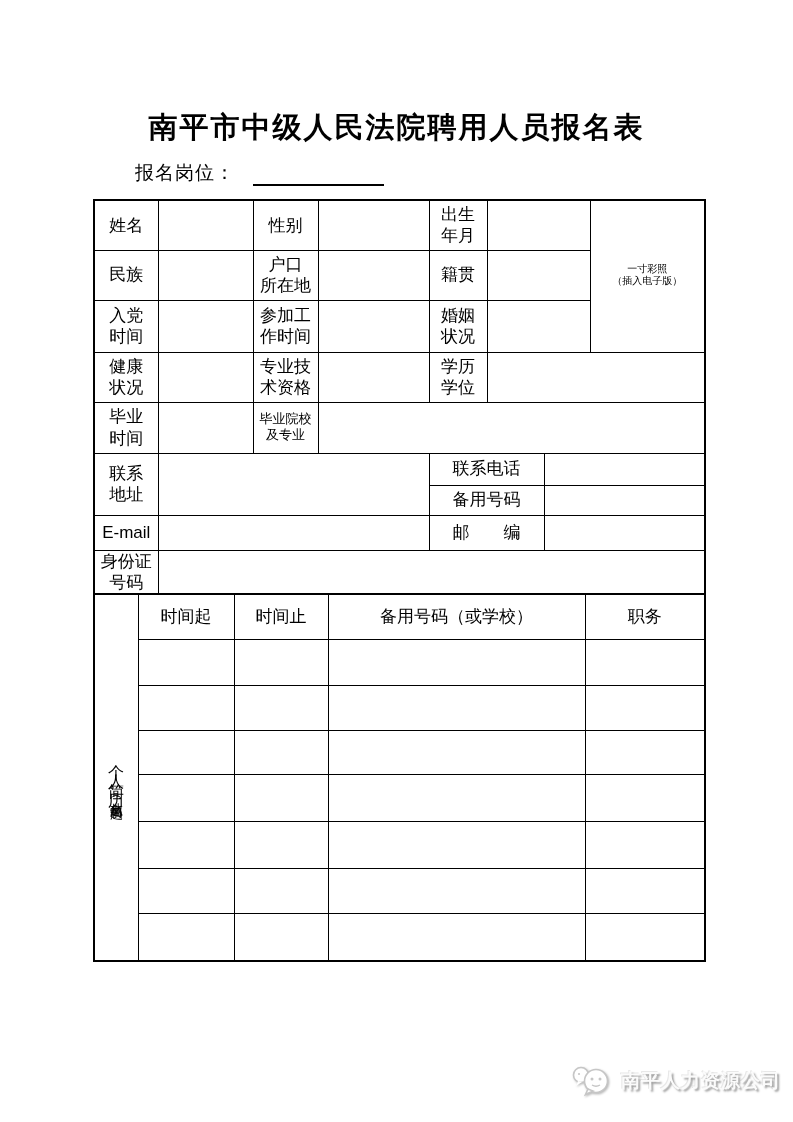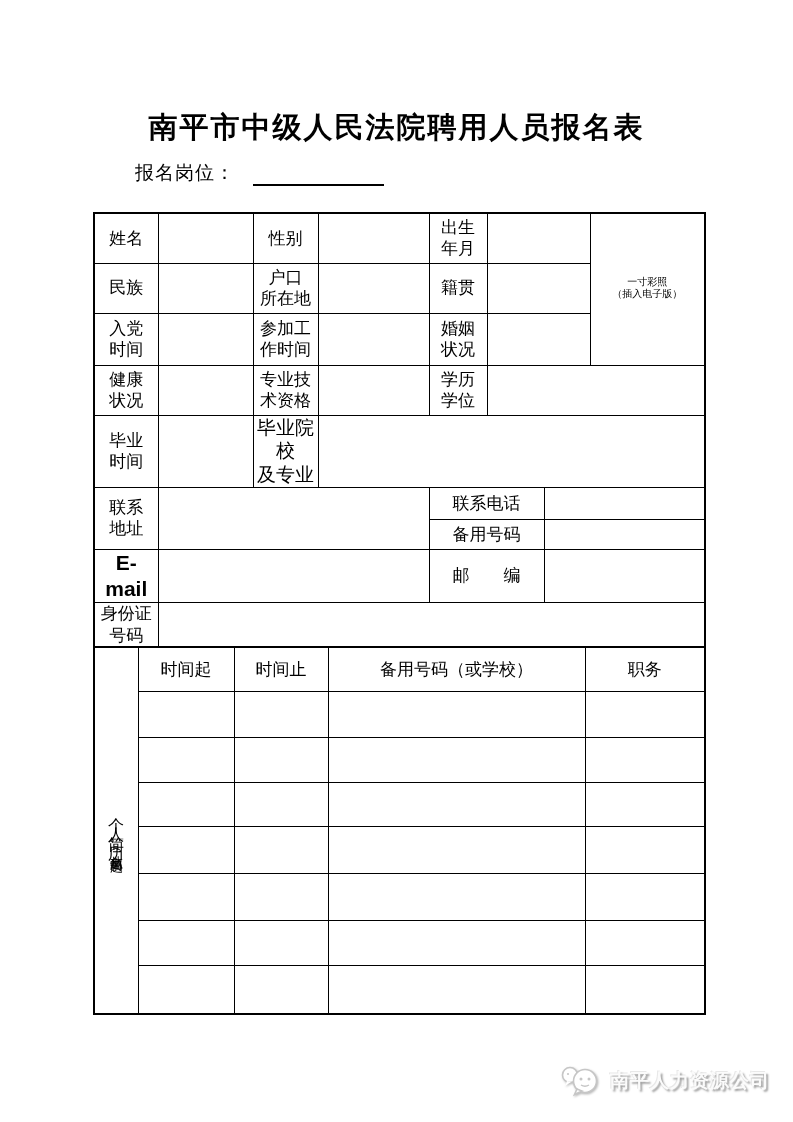--- a/index.html
+++ b/index.html
@@ -12,41 +12,41 @@
     font-family:"DejaVu Sans","Liberation Sans",sans-serif;
     font-size:29px;font-weight:700;letter-spacing:2px;
   }
   .position-line{
     position:absolute;left:135px;top:160px;font-size:19px;letter-spacing:1px;
   }
   .position-blank{
     display:inline-block;width:131px;height:20px;margin-left:18px;
     border-bottom:2px solid #000;vertical-align:bottom;
   }
-  .tables-wrap{position:absolute;left:93px;top:212px;width:612px;}
+  .tables-wrap{position:absolute;left:93px;top:199px;width:612px;}
   table.sheet{border-collapse:collapse;table-layout:fixed;width:612px;}
   table.sheet{border:2px solid #000;}
   table.sheet td,table.sheet th{
     border:1px solid #000;padding:0;text-align:center;vertical-align:middle;
     font-size:17px;font-weight:400;line-height:1.25;overflow:hidden;
   }
   .lbl{white-space:pre-line;display:inline-block;}
-  .small-lbl{font-size:19px;}
+  .small-lbl{font-size:13px;}
   .photo-lbl{font-size:10px;}
-  .email-lbl{font-family:"Liberation Sans","DejaVu Sans",sans-serif;font-size:21px;font-weight:bold;}
+  .email-lbl{font-family:"Liberation Sans","DejaVu Sans",sans-serif;font-size:17px;}
   .tbl-lower{margin-top:-2px;}
   .resume-head th{font-size:16px;}
   
   td.v-cell{text-align:center;vertical-align:middle;}
   .v-text{display:inline-block;writing-mode:vertical-lr;}
   .v-main{text-orientation:upright;font-size:16px;letter-spacing:10px;}
   .v-note{text-orientation:mixed;font-size:13px;letter-spacing:1px;}
   
   .footer-mark{
-    position:absolute;right:23px;top:1064px;display:flex;align-items:center;gap:10px;
+    position:absolute;right:12px;top:1064px;display:flex;align-items:center;gap:10px;
   }
   .footer-mark .mark-text{
     font-family:"DejaVu Sans","Liberation Sans",sans-serif;
     font-size:19px;font-weight:700;letter-spacing:1px;
     color:#fbfbfb;text-shadow:2px 2px 2px #9f9f9f, -1px -1px 0 #e8e8e8;
   }
   .mark-icon{flex:0 0 auto;filter:drop-shadow(1.5px 1.5px 1px #b7b7b7);}
 </style>
 </head>
 <body>

